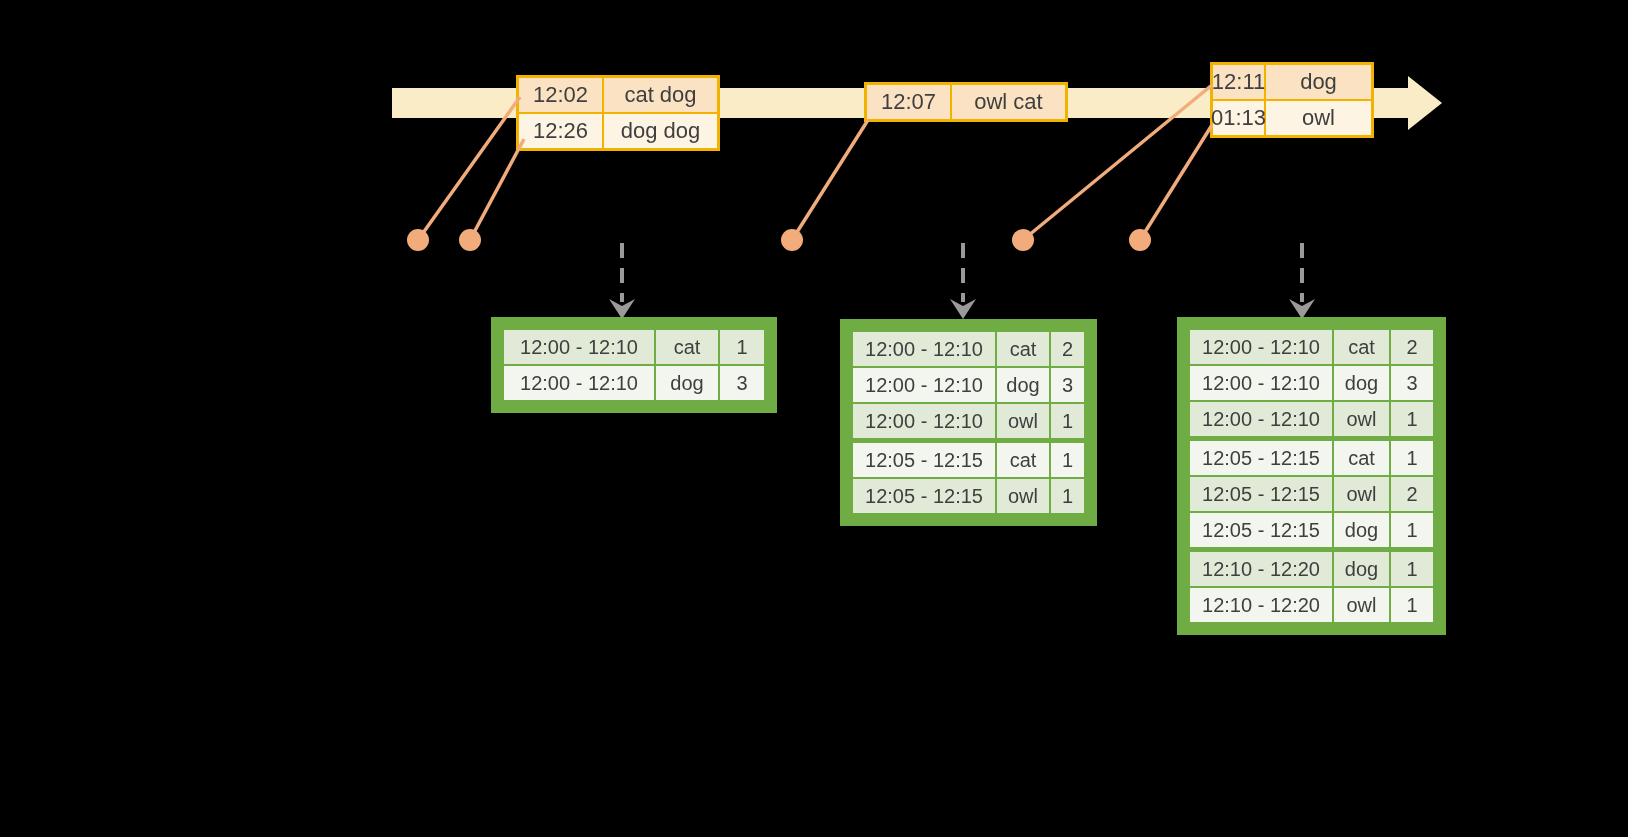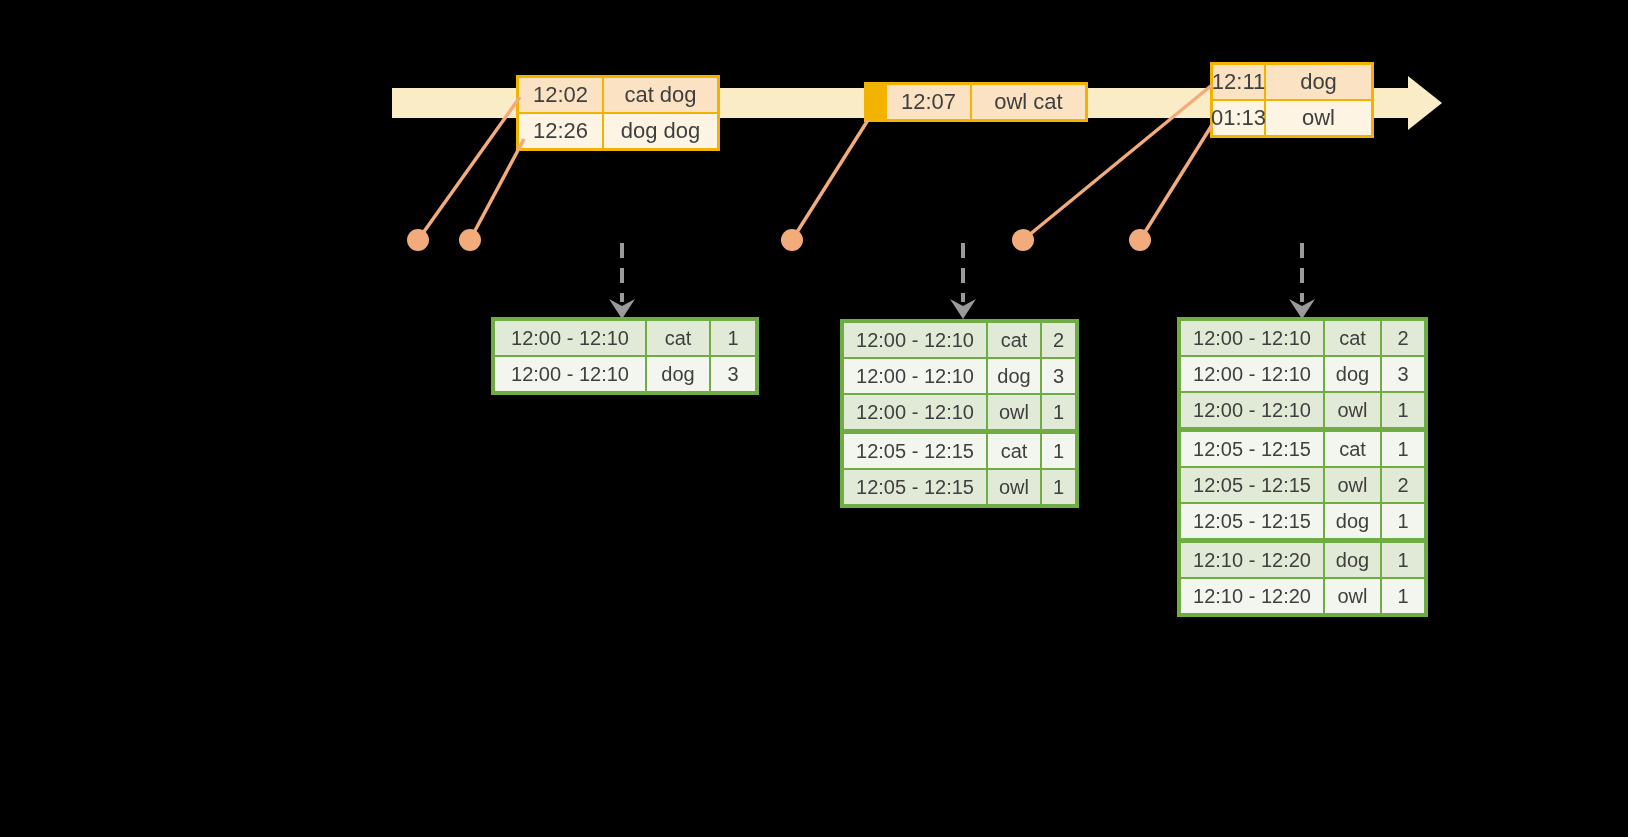--- a/index.html
+++ b/index.html
@@ -51,21 +51,21 @@
   .ewords { width:113px; }
   .etable.narrow .etime  { width:51px; }
   .etable.narrow .ewords { width:105px; }
   .erow.dark  .ecell { background: var(--event-row-dark, #FAE2C2); }
   .erow.light .ecell { background: var(--event-row-light, #FDF4E3); }
 
   
   .gtable {
     position:absolute; z-index:2;
     background: var(--result-border, #6FAC43);
-    padding:4px; display:flex; flex-direction:column;
+    padding:13px; display:flex; flex-direction:column;
   }
   .grow { display:flex; gap:2px; height:34px; margin-top:2px; }
   .grow:first-child { margin-top:0; }
   .grow.gsep { margin-top:5px; }
   .gcell {
     display:flex; align-items:center; justify-content:center;
     font-size:20px; color: var(--text-dark, #3F3F3F);
   }
   .grow.dark  .gcell { background: var(--result-row-dark, #E1EAD6); }
   .grow.light .gcell { background: var(--result-row-light, #F3F6EE); }
@@ -92,21 +92,21 @@
     <div class="erow dark">
       <div class="ecell etime">12:02</div>
       <div class="ecell ewords">cat dog</div>
     </div>
     <div class="erow light">
       <div class="ecell etime">12:26</div>
       <div class="ecell ewords">dog dog</div>
     </div>
   </div>
 
-  <div class="etable" style="left:864px; top:82px;padding-left:20px;">
+  <div class="etable" style="left:864px; top:82px;">
     <div class="erow dark">
       <div class="ecell etime">12:07</div>
       <div class="ecell ewords">owl cat</div>
     </div>
   </div>
 
   <div class="etable narrow" style="left:1210px; top:62px;">
     <div class="erow dark">
       <div class="ecell etime">12:11</div>
       <div class="ecell ewords">dog</div>

